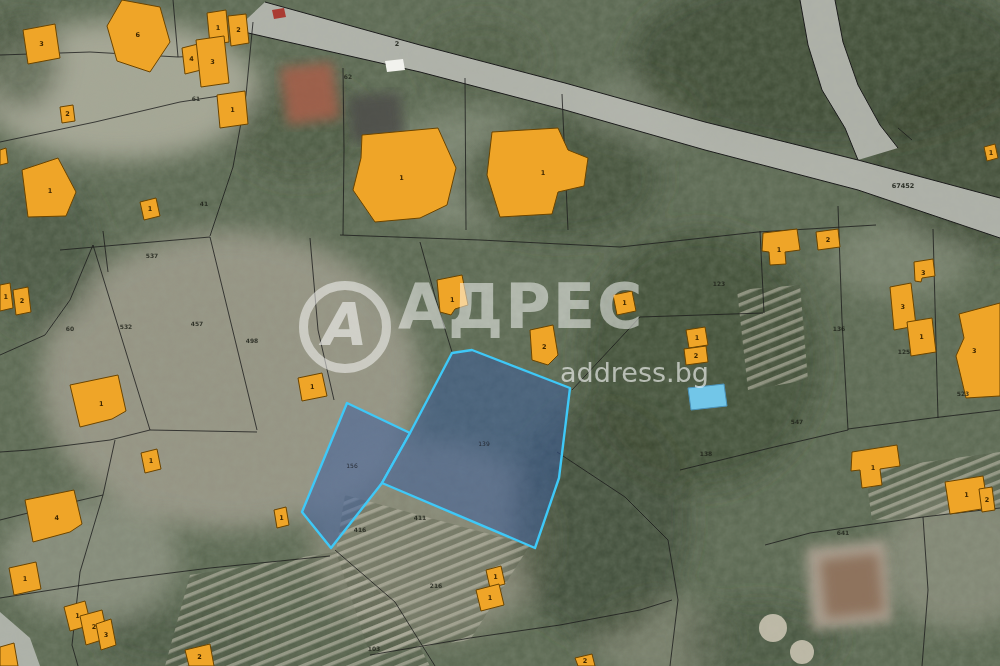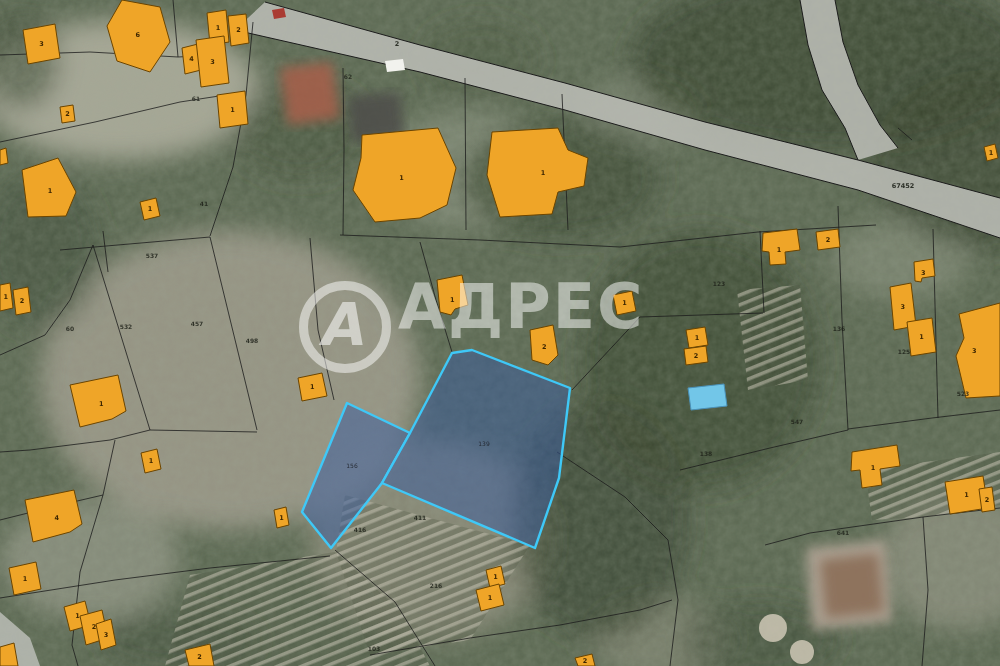--- a/index.html
+++ b/index.html
@@ -245,13 +245,14 @@
         <text x="706" y="456" text-anchor="middle" font-size="6" font-weight="bold" fill="#1e2119" opacity="0.85">138</text>
         <text x="397" y="46" text-anchor="middle" font-size="6.5" font-weight="bold" fill="#20241c" opacity="0.9">2</text>
         <text x="903" y="188" text-anchor="middle" font-size="6.5" font-weight="bold" fill="#20241c" opacity="0.9">67452</text>
       </g>
   </svg>
 
   <div class="wm wm-ring">
     <span>А</span>
   </div>
   <div class="wm wm-brand">АДРЕС</div>
+  <div class="wm wm-domain">address.bg</div>
 </div>
 
 </body></html>

